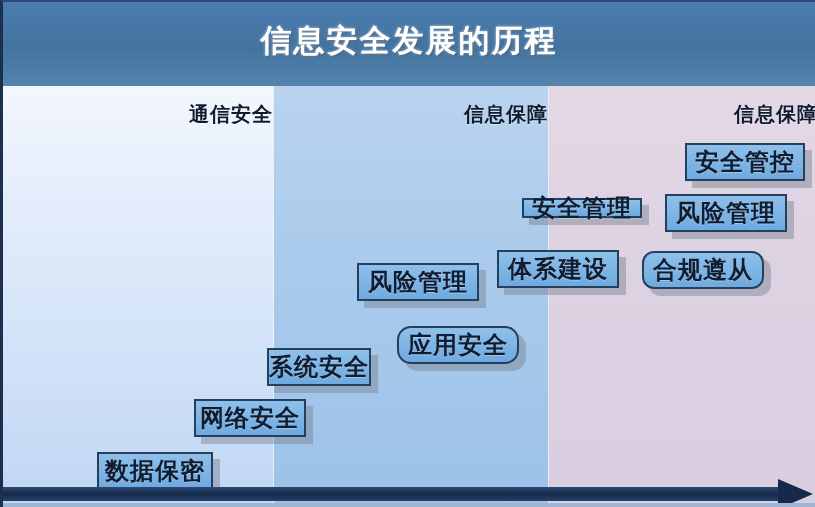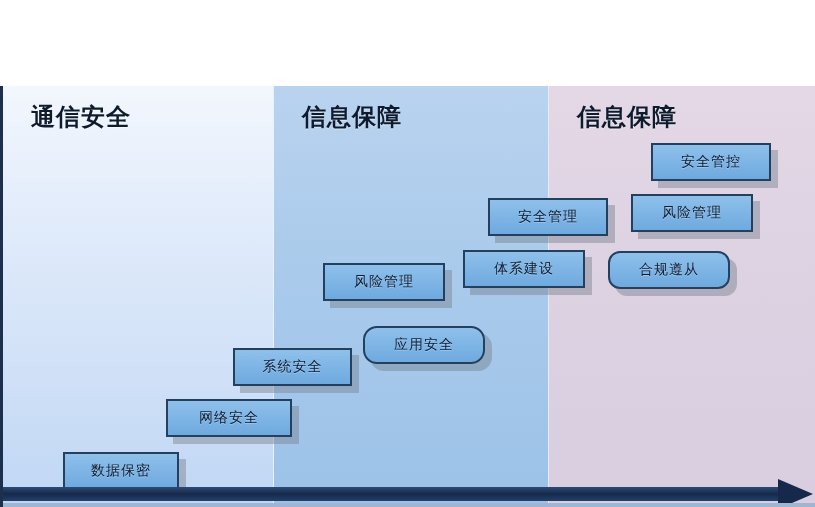--- a/index.html
+++ b/index.html
@@ -76,44 +76,44 @@
     left: 545px;
     width: 270px;
     background: linear-gradient(180deg, #e4d8e6 0%, #ddd2e2 45%, #d8cee0 100%);
     border-left: 1px solid #efe8f0;
   }
 
   .col-head {
     position: absolute;
     left: 0; right: 0;
     top: 15px;
-    text-align: left;
-    font-size: 24px;
+    text-align: right;
+    font-size: 20px;
     font-weight: bold;
     color: #0e1b2e;
     letter-spacing: 1px;
     text-shadow: 0 1px 1px rgba(255,255,255,0.55);
-    margin-left: 28px;
   }
 
   
   .step {
     position: absolute;
     box-sizing: border-box;
     background: linear-gradient(180deg, #8fc0ea 0%, #7fb6e6 45%, #6fa9de 100%);
     border: 2px solid #23405f;
     color: #101c30;
-    font-size: 14px;
-    font-weight: normal;
+    font-size: 24px;
+    font-weight: bold;
     letter-spacing: 1px;
     display: flex;
     align-items: center;
     justify-content: center;
     box-shadow: 7px 7px 0 rgba(120,128,142,0.45);
     text-shadow: 0 1px 0 rgba(255,255,255,0.28);
+    margin-left: 34px;
   }
 
   
   #arrow-bar {
     position: absolute;
     left: 0;
     bottom: 0;
     width: 815px;
     height: 24px;
   }
@@ -142,43 +142,46 @@
     width: 815px;
     height: 4px;
     background: #9eb6d4;
   }
 </style>
 </head>
 <body>
 
 <div id="slide">
 
+  <div id="header-band">
+    <div id="slide-title">信息安全发展的历程</div>
+  </div>
 
   <div id="board">
 
     <div class="column" id="col-1">
       <div class="col-head">通信安全</div>
     </div>
 
     <div class="column" id="col-2">
       <div class="col-head">信息保障</div>
     </div>
 
     <div class="column" id="col-3">
       <div class="col-head">信息保障</div>
     </div>
 
     <div id="steps-layer">
         <div class="step" style="left: 60px; top: 366px; width: 116px; height: 38px;">数据保密</div>
-        <div class="step" style="left: 163px; top: 313px; width: 126px; height: 38px;">网络安全</div>
-        <div class="step" style="left: 230px; top: 262px; width: 119px; height: 38px;">系统安全</div>
+        <div class="step" style="left: 157px; top: 313px; width: 112px; height: 38px;">网络安全</div>
+        <div class="step" style="left: 230px; top: 262px; width: 104px; height: 38px;">系统安全</div>
         <div class="step" style="left: 360px; top: 240px; width: 122px; height: 38px; border-radius: 14px;">应用安全</div>
         <div class="step" style="left: 320px; top: 177px; width: 122px; height: 38px;">风险管理</div>
         <div class="step" style="left: 460px; top: 164px; width: 122px; height: 38px;">体系建设</div>
-        <div class="step" style="left: 485px; top: 112px; width: 120px; height: 38px;">安全管理</div>
+        <div class="step" style="left: 485px; top: 112px; width: 120px; height: 20px;">安全管理</div>
         <div class="step" style="left: 628px; top: 108px; width: 122px; height: 38px;">风险管理</div>
         <div class="step" style="left: 605px; top: 165px; width: 122px; height: 38px; border-radius: 12px;">合规遵从</div>
         <div class="step" style="left: 648px; top: 57px; width: 120px; height: 38px;">安全管控</div>
       </div>
 
     <div id="arrow-bar">
       <div id="arrow-shaft"></div>
       <div id="arrow-head"></div>
       <div id="arrow-underline"></div>
     </div>

